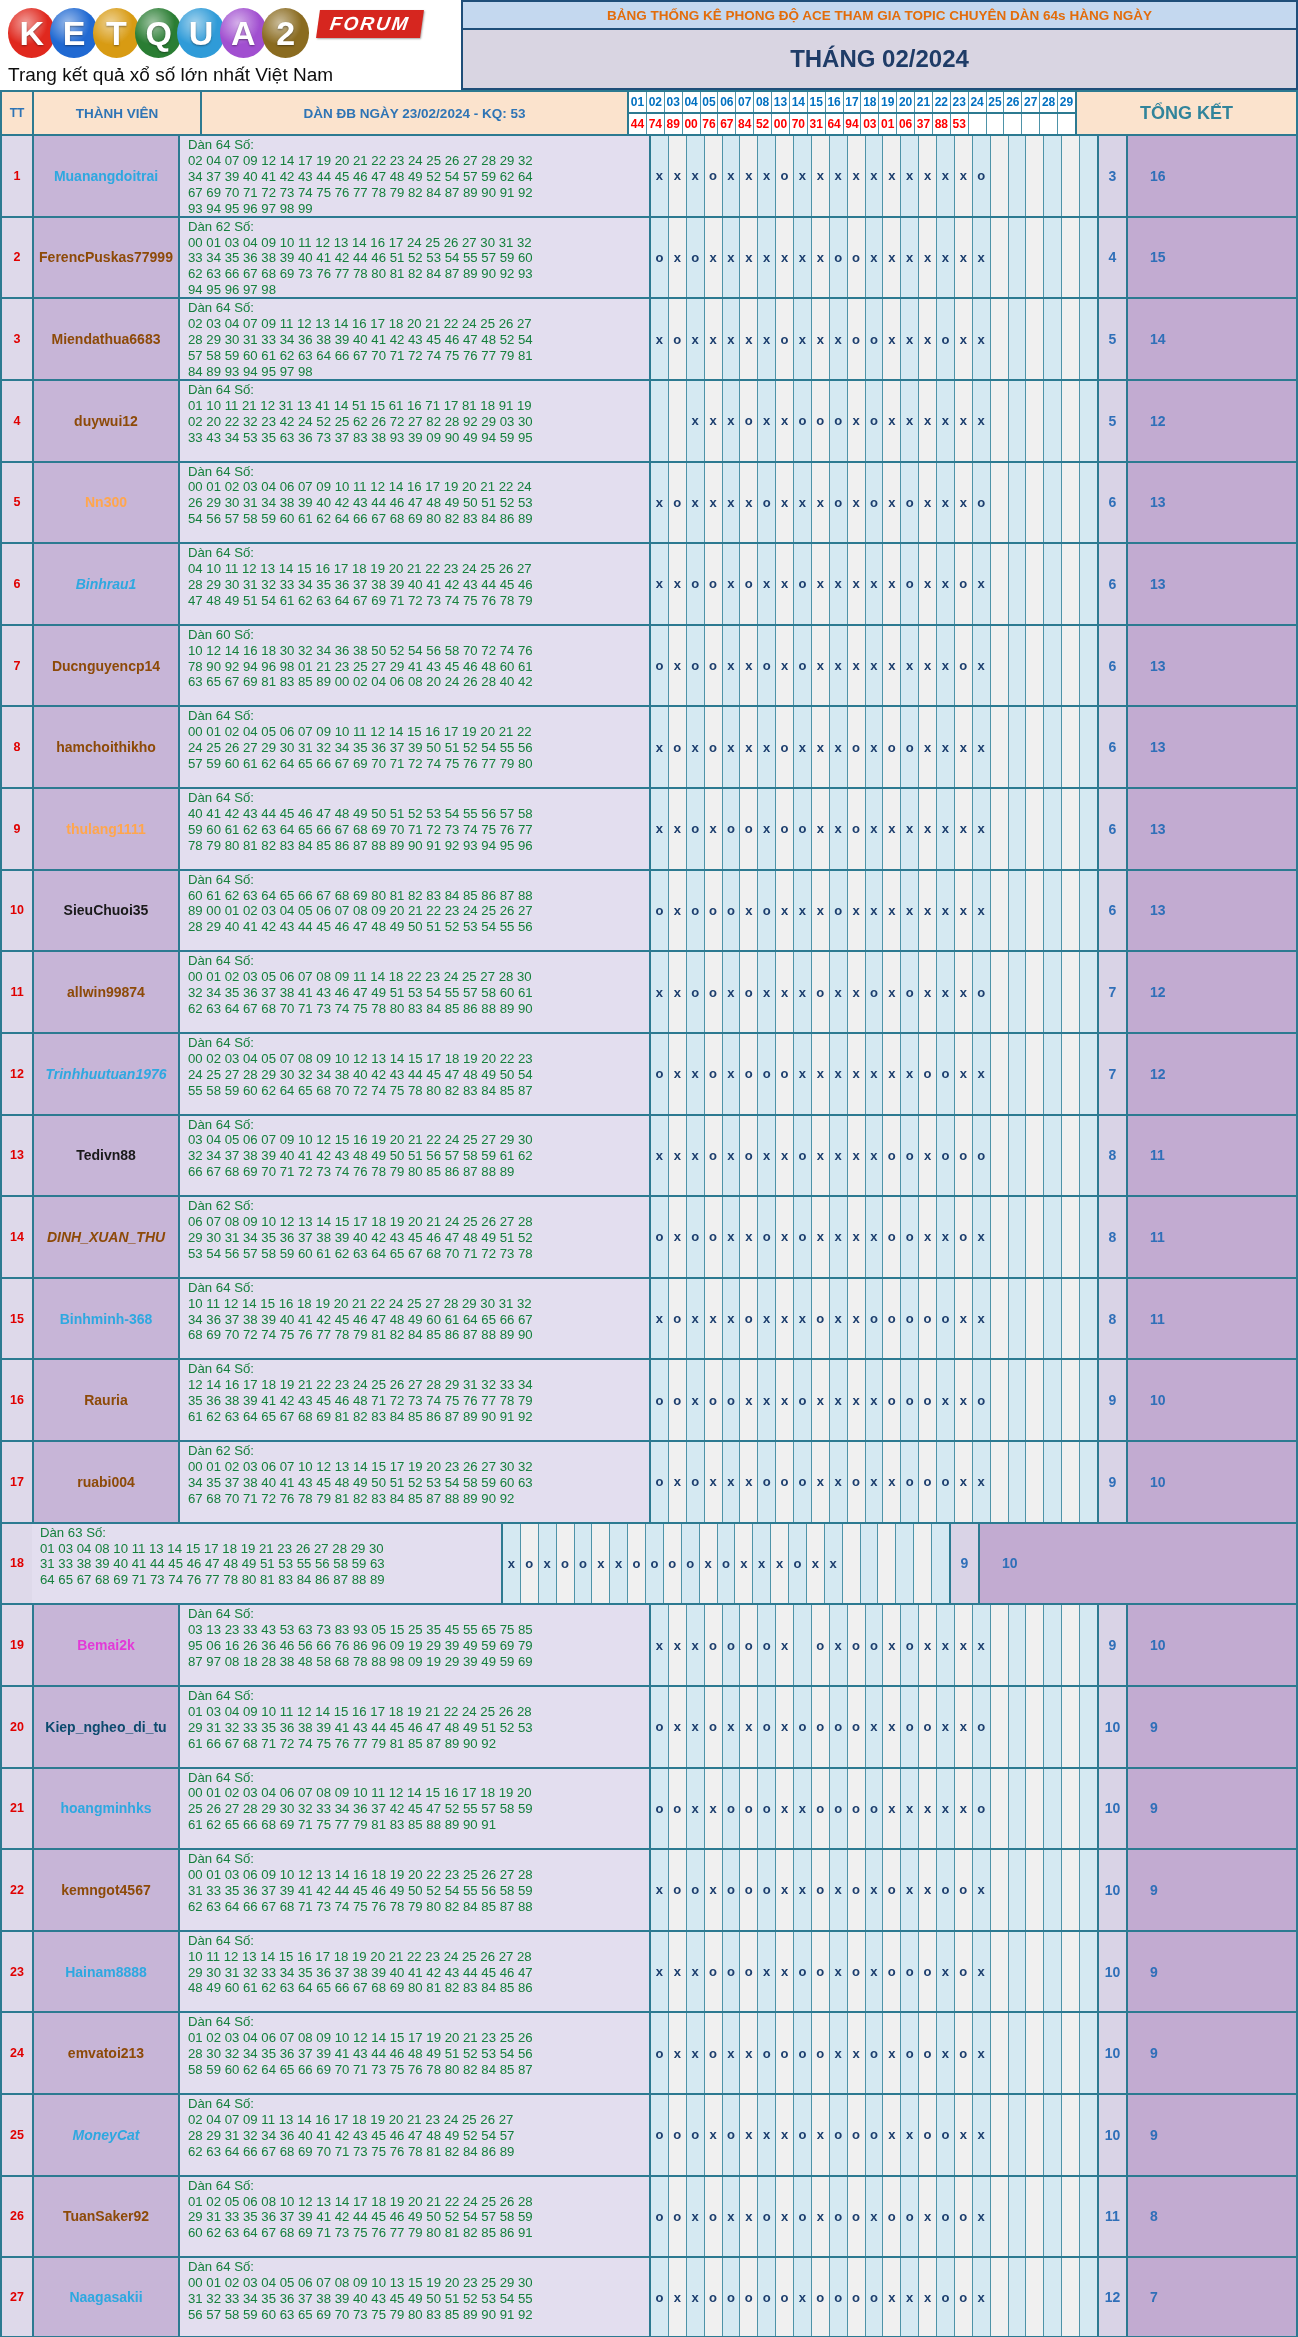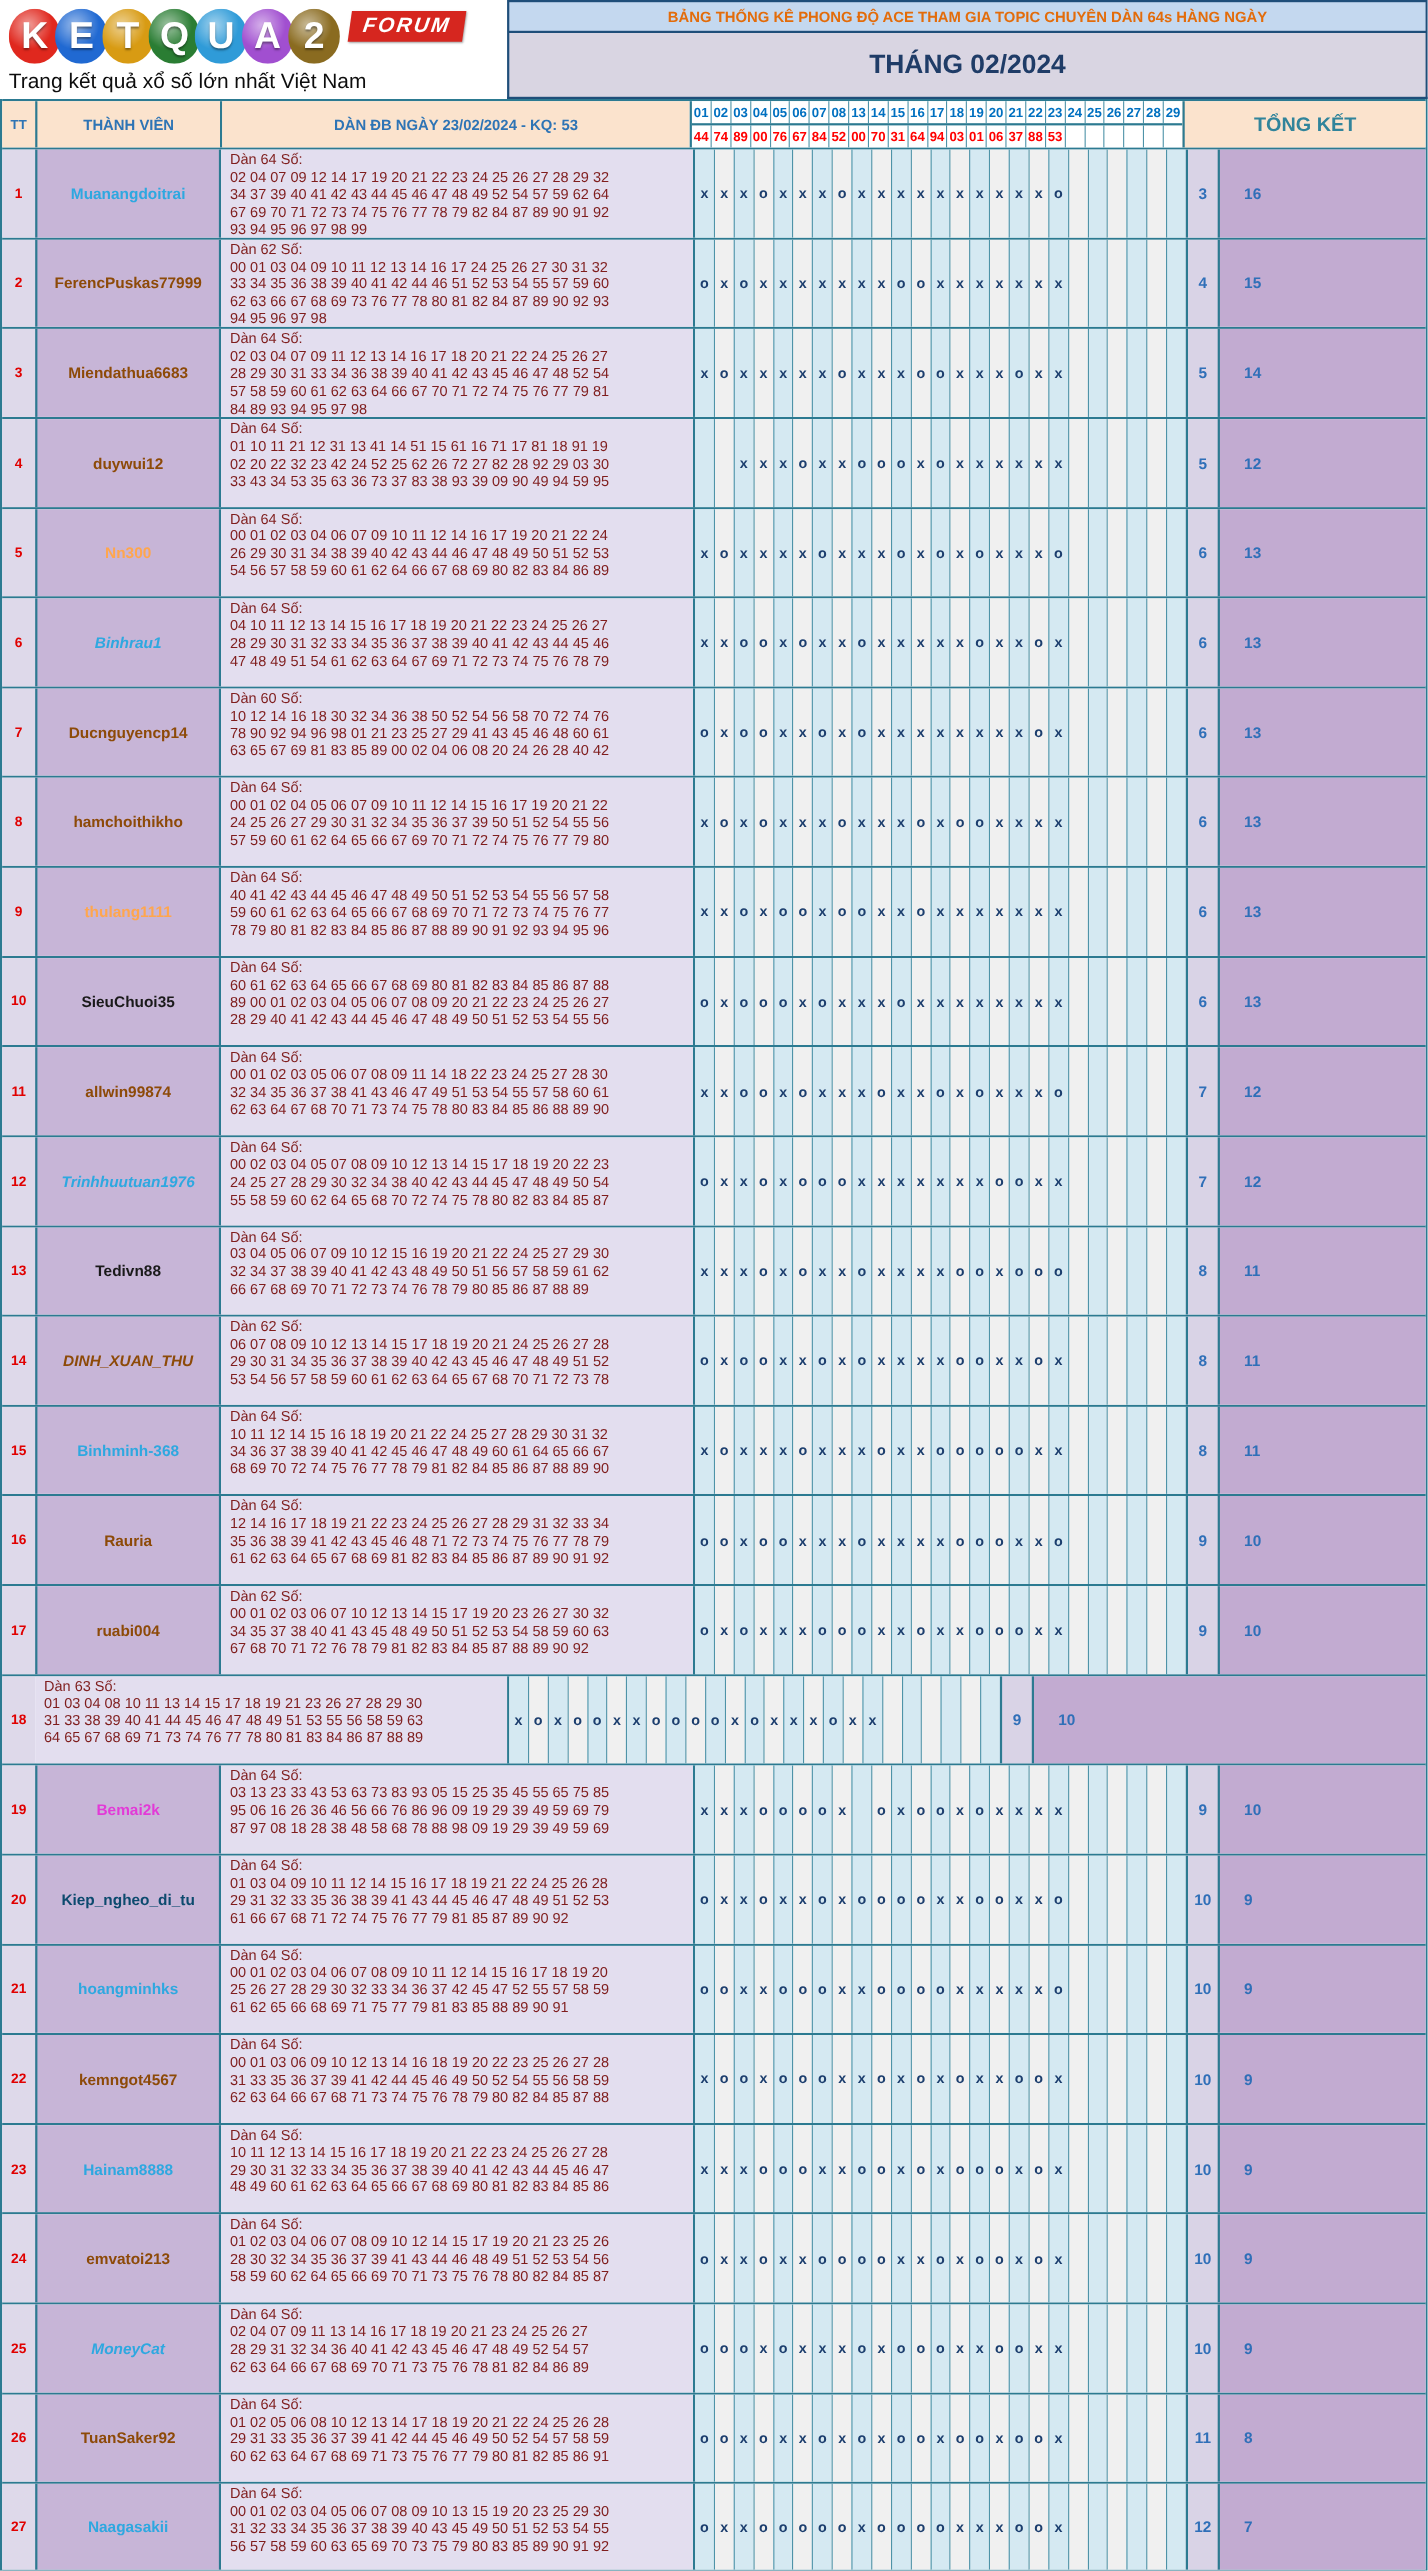--- a/index.html
+++ b/index.html
@@ -39,24 +39,24 @@
   .day-cell { color:#0070c0; }
   .kq-cell { color:#ff0000; }
   .day-cell + .day-cell, .kq-cell + .kq-cell { border-left:1px solid #4e93a8; }
   .th-total { flex:1; background:#fbe3cd; color:#31849b; font-weight:bold; font-size:18px;
           display:flex; align-items:center; justify-content:center; border-left:2px solid #2c7a91; }
 
   .row { display:flex; height:81.63px; border-top:2px solid #2c7a91; }
   .row:last-child { border-bottom:2px solid #2c7a91; }
   .c-tt { width:30px; background:#ded9ea; color:#e00000; font-weight:bold; font-size:12.5px;
           display:flex; align-items:center; justify-content:center; }
-  .c-name { width:169px; background:#c7b5d7; display:flex; align-items:center; justify-content:center;
+  .c-name { width:148px; background:#c7b5d7; display:flex; align-items:center; justify-content:center;
           font-weight:bold; font-size:14px; text-align:center;
           border-left:2px solid #2c7a91; border-right:2px solid #2c7a91; }
-  .c-dan { width:429px; background:#e3deef; color:#7f1d1d; font-size:13.2px; line-height:15.9px;
+  .c-dan { width:469px; background:#e3deef; color:#15803d; font-size:13.2px; line-height:15.9px;
           padding:1px 2px 0 8px; overflow:hidden; }
   .c-marks { width:448px; display:flex; border-left:2px solid #2c7a91; }
   .mark-cell { flex:1; display:flex; align-items:center; justify-content:center;
           color:#1c3e6e; font-weight:bold; font-size:13px; }
   .mark-cell + .mark-cell { border-left:1px solid #4e93a8; }
   .mc-a { background:#d5e9f2; }
   .mc-b { background:#f0f0f0; }
   .c-tk1 { width:29px; background:#d9d3e6; color:#2f6fb8; font-weight:bold; font-size:14px;
           display:flex; align-items:center; justify-content:center; border-left:2px solid #2c7a91; }
   .c-tk2 { flex:1; background:#c2abd1; color:#2f6fb8; font-weight:bold; font-size:14px;

